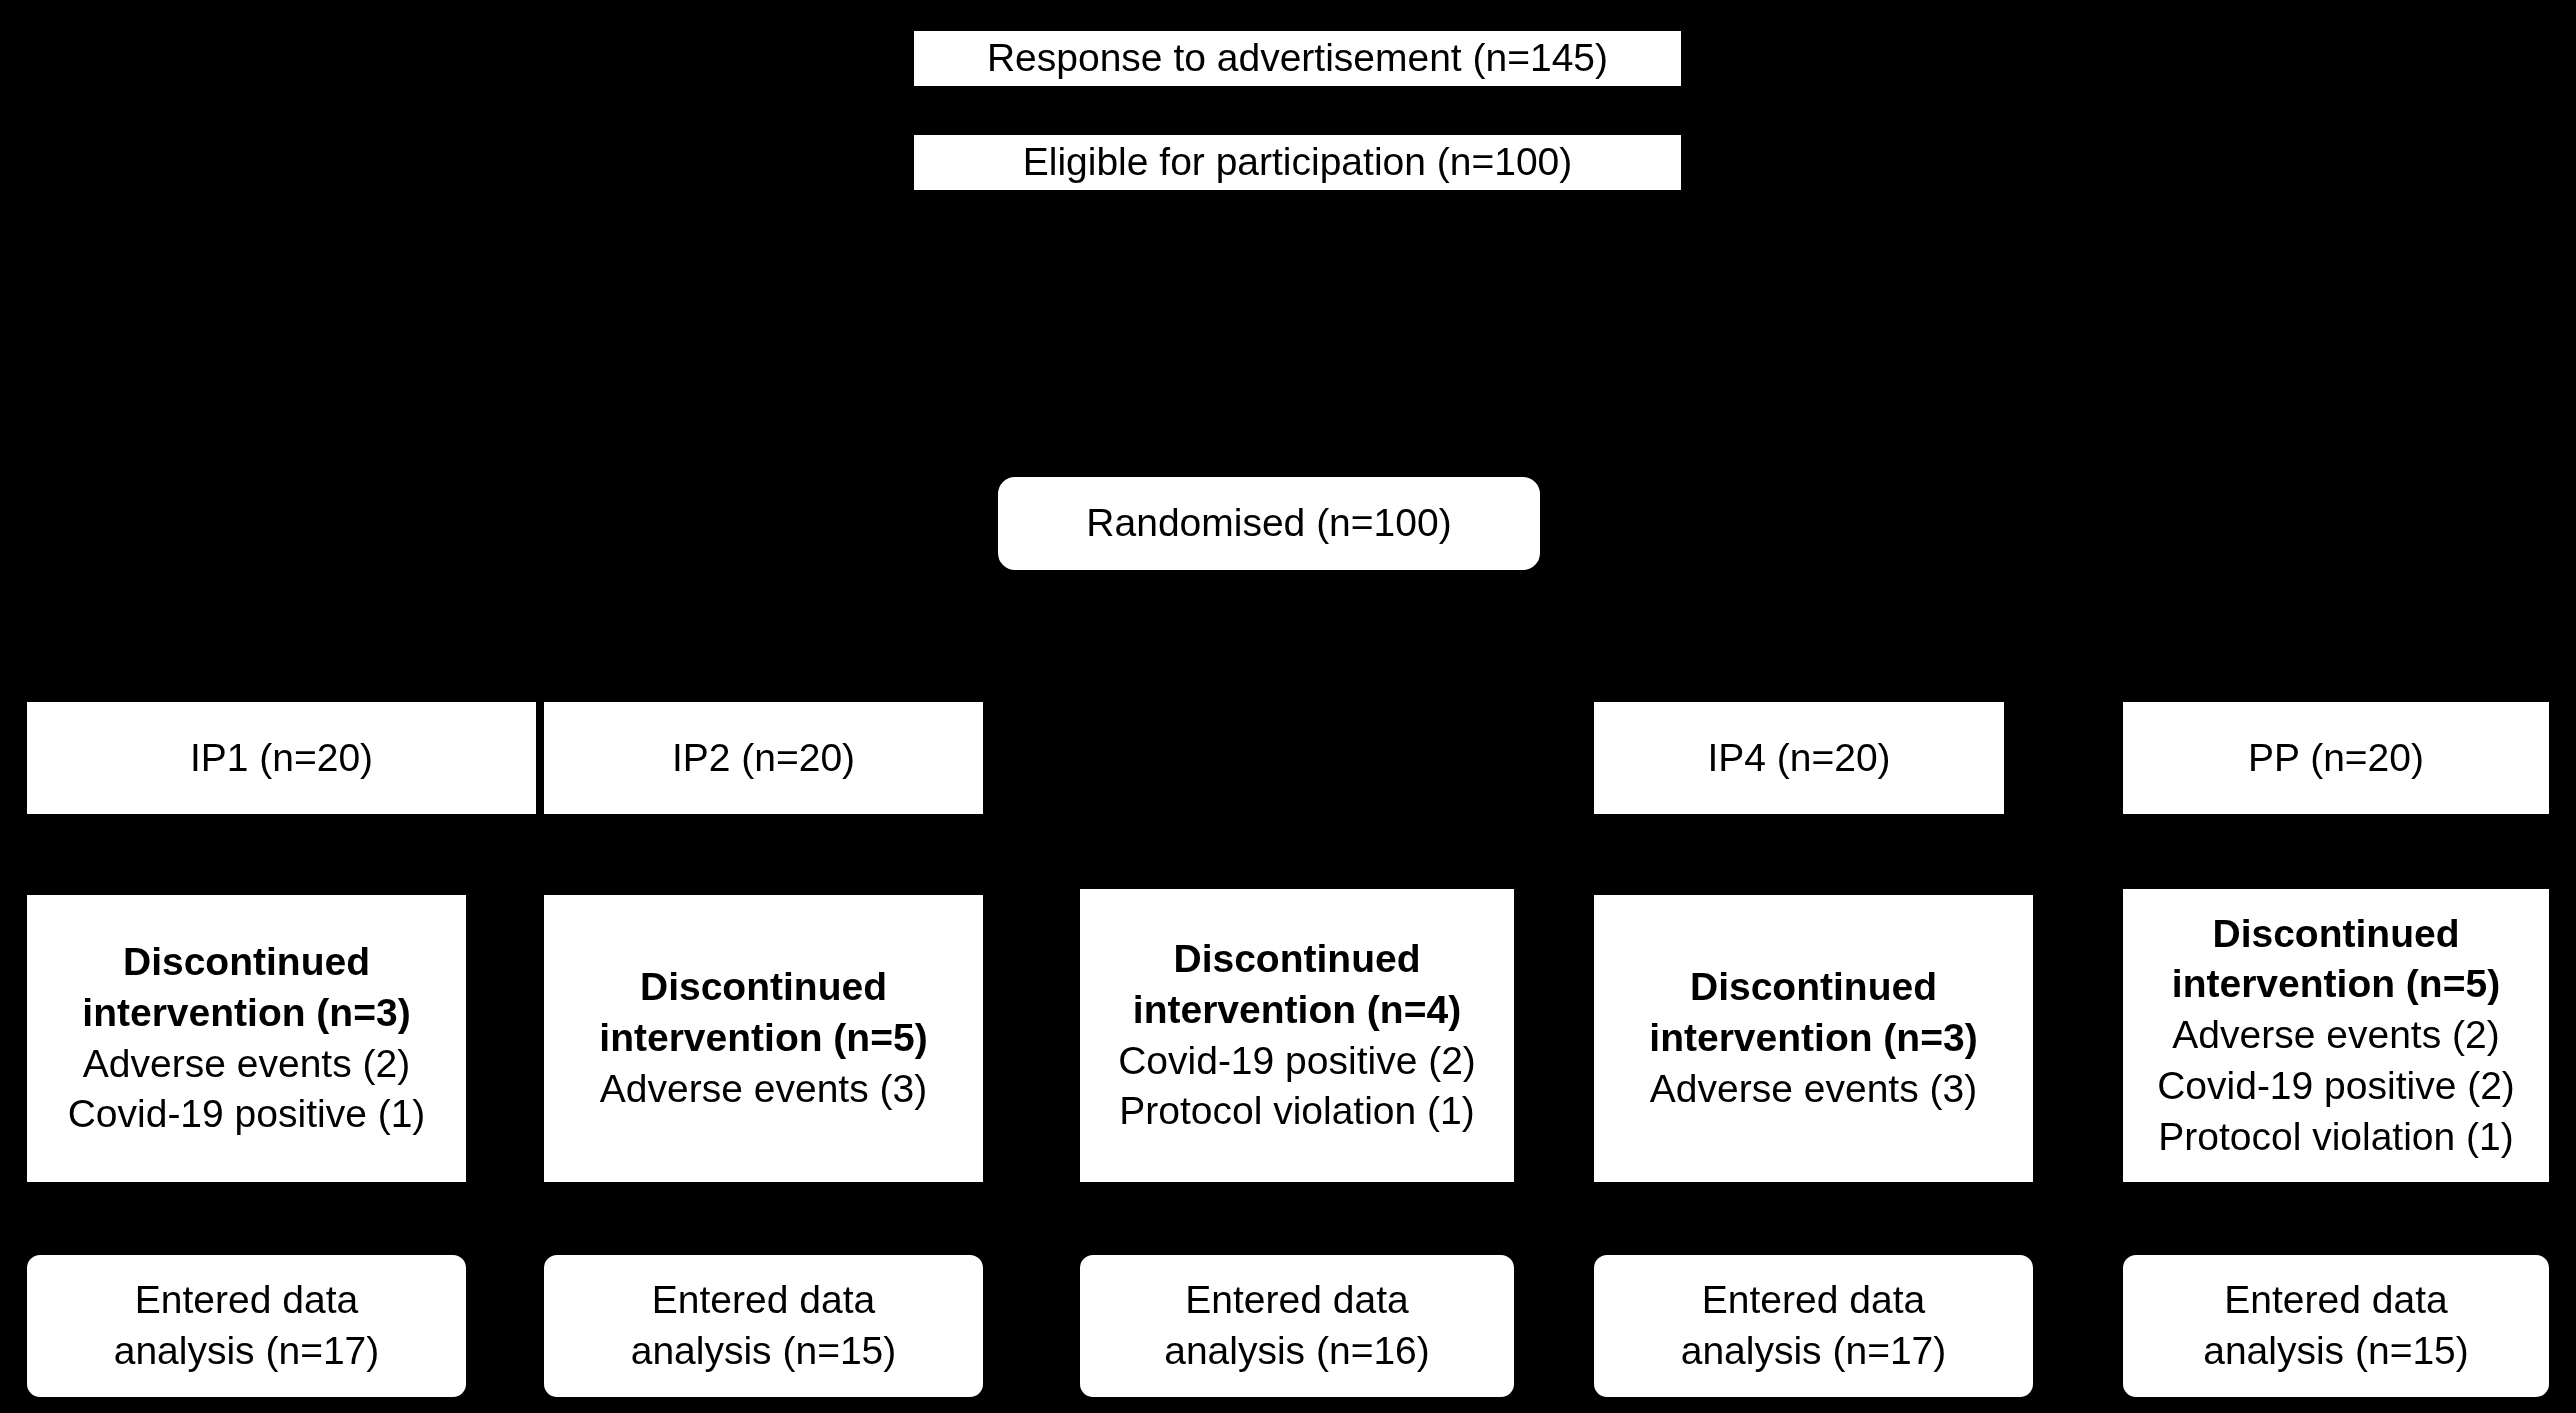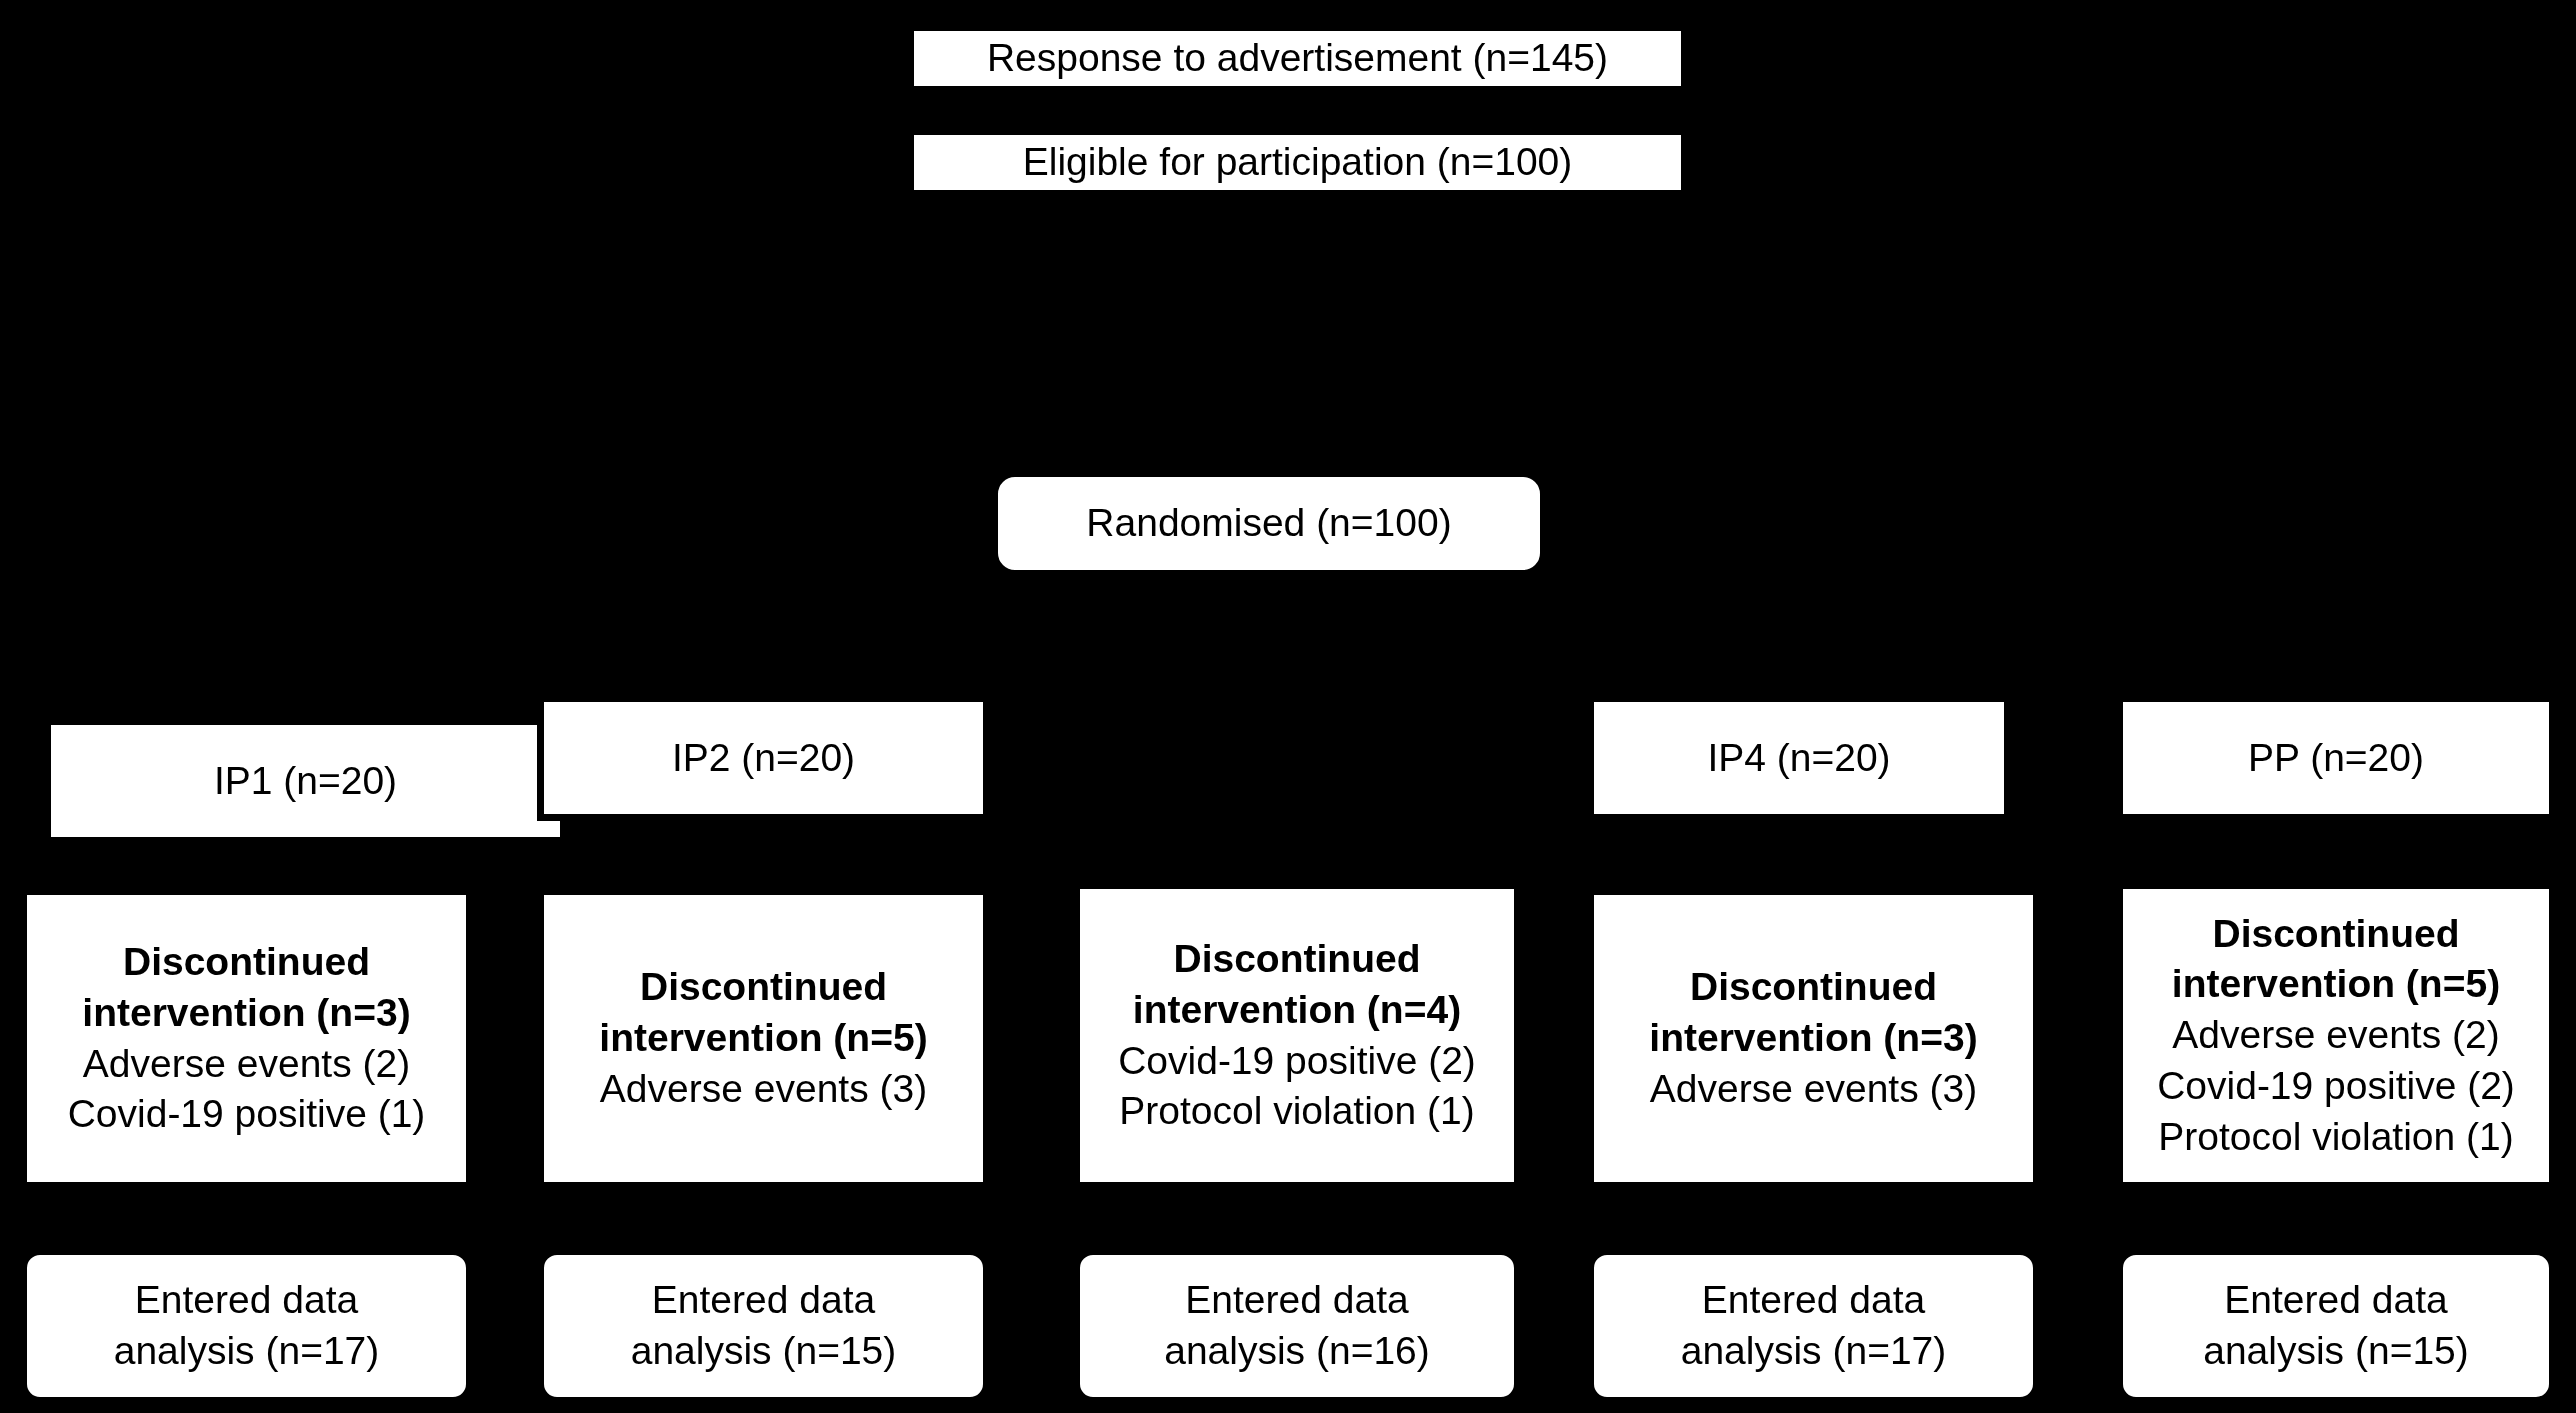--- a/index.html
+++ b/index.html
@@ -98,21 +98,21 @@
 
   <div class="vline" style="left:1296px; top:578px; height:97px;"></div>
   <div class="arrowhead" style="left:1283px; top:672px;"></div>
 
   <div class="vline" style="left:1813px; top:524px; height:151px;"></div>
   <div class="arrowhead" style="left:1800px; top:672px;"></div>
 
   <div class="vline" style="left:2343px; top:524px; height:151px;"></div>
   <div class="arrowhead" style="left:2330px; top:672px;"></div>
 
-  <div class="box grp" style="left:20px; top:718px; width:523px; height:126px;margin-left:24px;">
+  <div class="box grp" style="left:20px; top:695px; width:523px; height:126px;">
     <span class="ln">IP1 (n=20)</span>
   </div>
   <div class="vline" style="left:246px; top:821px; height:69px;"></div>
   <div class="box disc" style="left:20px; top:888px; width:453px; height:301px;">
     <span class="ln hd">Discontinued</span>
     <span class="ln hd">intervention (n=3)</span>
     <span class="ln">Adverse events (2)</span>
     <span class="ln">Covid-19 positive (1)</span>
   </div>
   <div class="vline" style="left:246px; top:1189px; height:59px;"></div>

